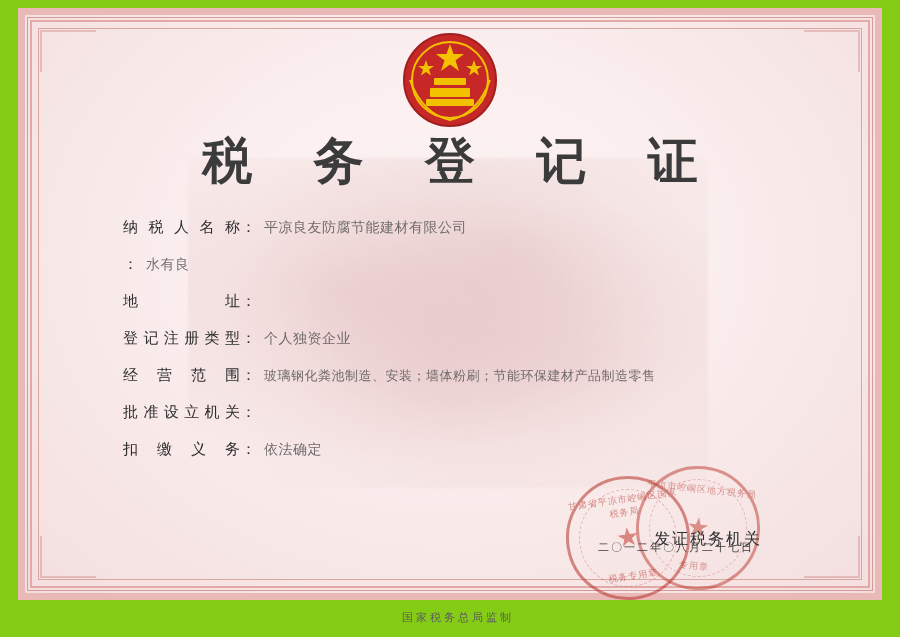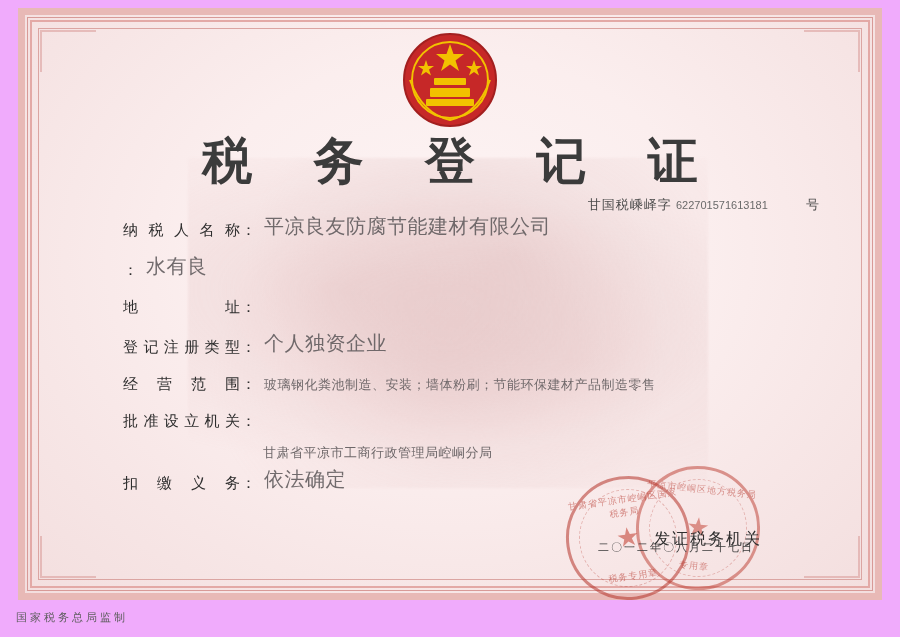--- a/index.html
+++ b/index.html
@@ -12,21 +12,21 @@
     height: 637px;
     overflow: hidden;
     font-family: "Liberation Serif", serif;
   }
 
   
   .page {
     position: relative;
     width: 900px;
     height: 637px;
-    background: #f0abfc;
+    background: #84cc16;
   }
 
   .cert {
     position: absolute;
     left: 18px;
     top: 8px;
     width: 864px;
     height: 592px;
     background:
       radial-gradient(ellipse at 50% 42%, #fdf4f4 0%, #fbeeee 42%, #f7e6e6 70%, #f3dede 100%);
@@ -152,21 +152,21 @@
     flex: 0 0 auto;
   }
   .row .label.spread {
     display: inline-block;
     width: 118px;
     text-align: justify;
     text-align-last: justify;
   }
   .row .colon { font-size: 15px; color: #2e2e2e; }
   .row .value {
-    font-size: 20px;
+    font-size: 14px;
     color: #5f5a5c;
     margin-left: 8px;
     letter-spacing: .5px;
     opacity: .88;
   }
   .row.small .value { font-size: 13px; }
 
   .row-org {
     margin-top: 2px;
     margin-bottom: 4px;
@@ -245,20 +245,21 @@
   }
   .stamp-text.top { top: 14px; }
   .stamp-text.bottom { bottom: 14px; }
 
   
   .footer {
     position: absolute;
     left: 16px;
     right: 0;
     bottom: 12px;
+    text-align: center;
     font-size: 11px;
     color: #5d5d5d;
     letter-spacing: 3px;
   }
 </style>
 </head>
 <body>
 
 <div class="page">
   <div class="cert">
@@ -287,25 +288,20 @@
           <rect x="38" y="52" width="32" height="7" rx="1"></rect>
         </g>
         <g stroke="#f2c200" stroke-width="2" fill="none">
           <path d="M14 54 C 22 76, 36 90, 54 94 C 72 90, 86 76, 94 54"></path>
         </g>
       </svg>
     </div>
 
     <div class="title">税 务 登 记 证</div>
 
-    <div class="serial">
-      <span>甘国税嵊峄字</span>
-      <span class="code">622701571613181</span>
-      <span class="suffix">号</span>
-    </div>
 
     <div class="fields">
 
       <div class="row">
         <span class="label spread">纳税人名称</span>
         <span class="colon">：</span>
         <span class="value">平凉良友防腐节能建材有限公司</span>
       </div>
 
       <div class="row">
@@ -329,21 +325,20 @@
         <span class="colon">：</span>
         <span class="value">玻璃钢化粪池制造、安装；墙体粉刷；节能环保建材产品制造零售</span>
       </div>
 
       <div class="row">
         <span class="label spread">批准设立机关</span>
         <span class="colon">：</span>
         <span class="value"></span>
       </div>
 
-      <div class="row-org">甘肃省平凉市工商行政管理局崆峒分局</div>
 
       <div class="row">
         <span class="label spread">扣缴义务</span>
         <span class="colon">：</span>
         <span class="value">依法确定</span>
       </div>
 
     </div>
 
     <div class="stamp stamp-1">

